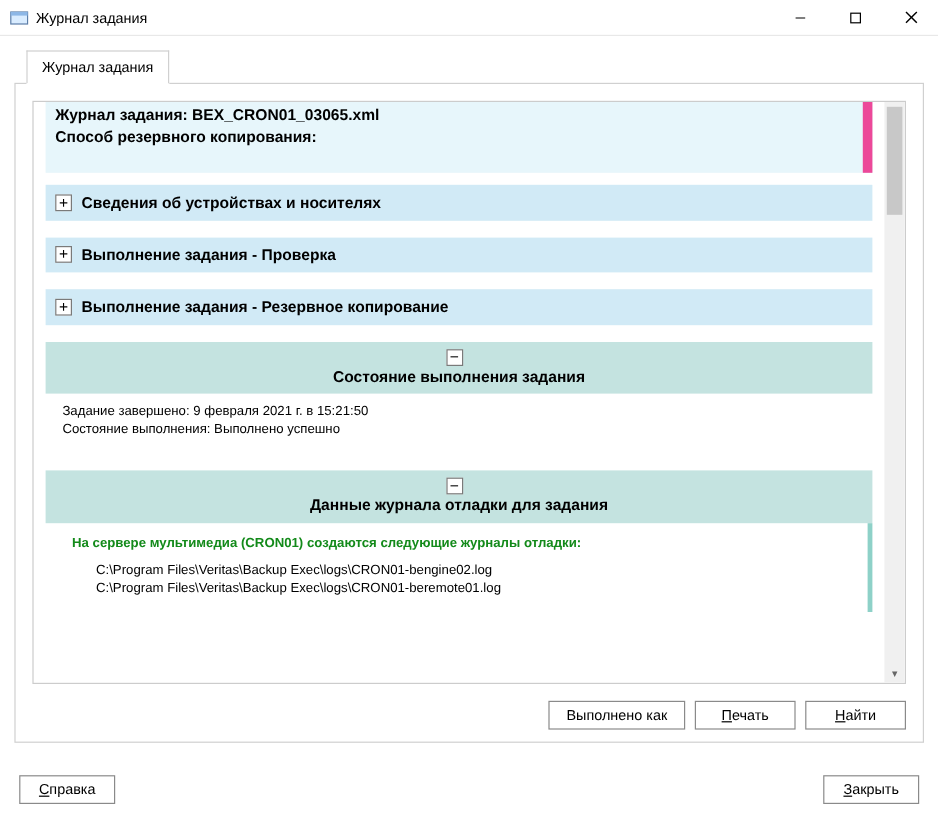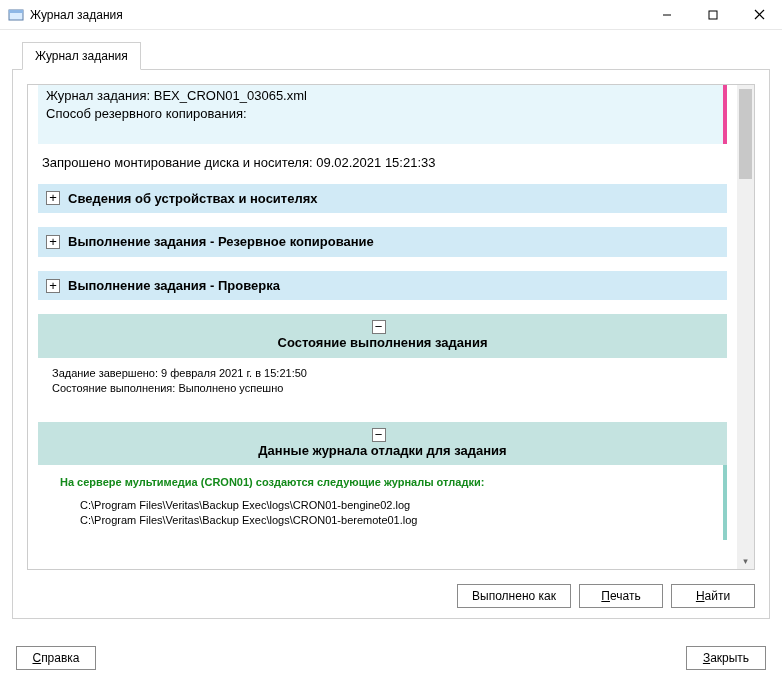--- a/index.html
+++ b/index.html
@@ -99,23 +99,24 @@
   }
   .scrollbar-arrow-up, .scrollbar-arrow-down {
     position: absolute; left: 0; right: 0; height: 17px;
     display: flex; align-items: center; justify-content: center;
     color: #666;
     font-size: 9px;
   }
   .scrollbar-arrow-down { bottom: 0; }
   .top-header-block {
     background: #e7f6fb;
-    border-right: 4px solid #ec4899;
+    border-right: 8px solid #ec4899;
     padding: 2px 8px 22px 8px;
     margin: 0 4px 10px 4px;
+    font-weight: bold;
   }
   .mount-text {
     padding: 0 8px 12px 8px;
   }
 
   .section {
     margin: 0 4px 14px 4px;
   }
   .section-header {
     display: flex;
@@ -237,40 +238,39 @@
     <div class="tab-panel">
 
       <div class="scrollframe">
         <div class="scrollframe-content">
 
           <div class="top-header-block">
             <div>Журнал задания: BEX_CRON01_03065.xml</div>
             <div>Способ резервного копирования:</div>
           </div>
 
-          <div class="mount-text">Запрошено монтирование диска и носителя: 09.02.2021 15:21:33</div>
 
           <div class="section">
             <div class="section-header blue">
               <span class="expander"></span>
               <span>Сведения об устройствах и носителях</span>
             </div>
           </div>
 
           <div class="section">
             <div class="section-header blue">
               <span class="expander"></span>
-              <span>Выполнение задания - Резервное копирование</span>
+              <span>Выполнение задания - Проверка</span>
             </div>
           </div>
 
           <div class="section">
             <div class="section-header blue">
               <span class="expander"></span>
-              <span>Выполнение задания - Проверка</span>
+              <span>Выполнение задания - Резервное копирование</span>
             </div>
           </div>
 
           <div class="section">
             <div class="section-header teal">
               <span class="expander expanded"></span>
               <span>Состояние выполнения задания</span>
             </div>
             <div class="section-body">
               <div>Задание завершено: 9 февраля 2021 г. в 15:21:50</div>

